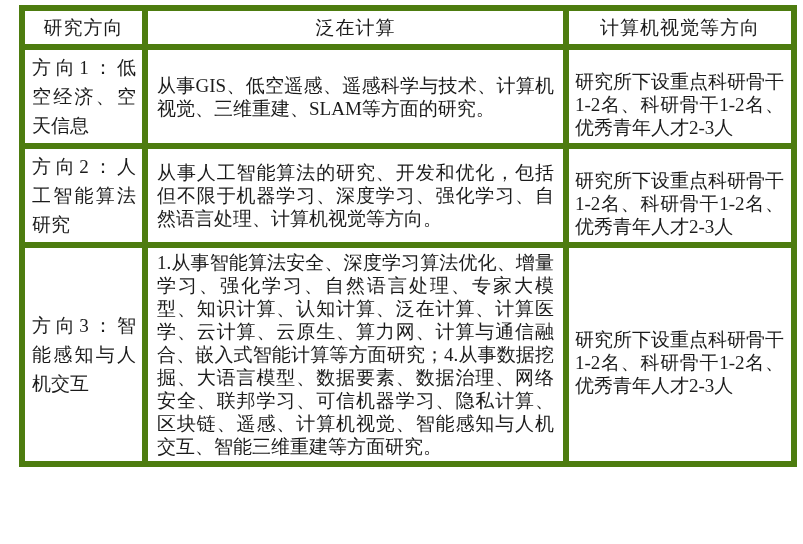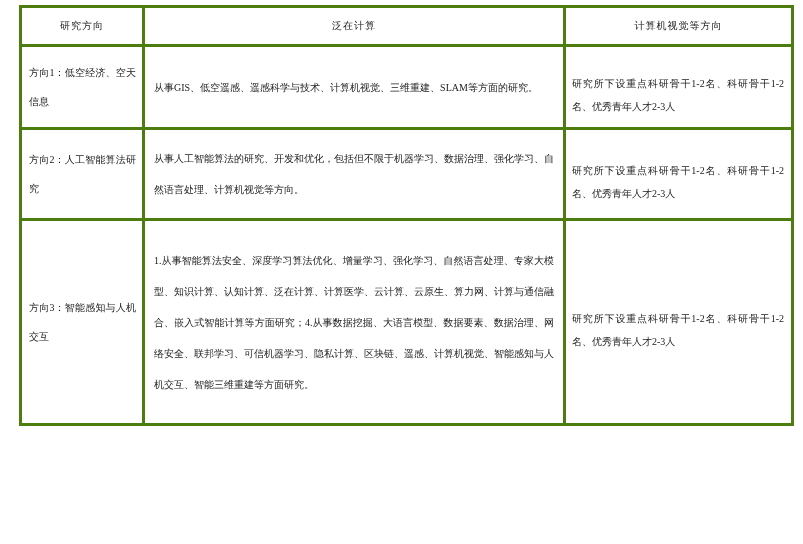--- a/index.html
+++ b/index.html
@@ -20,22 +20,22 @@
     border-collapse: collapse;
     table-layout: fixed;
     width: 772px;
     border: 2px solid #000000;
   }
   table.recruit col.c1 { width: 123px; }
   table.recruit col.c2 { width: 421px; }
   table.recruit col.c3 { width: 228px; }
   table.recruit th,
   table.recruit td {
-    border: 3px solid #4d7c0f;
-    font-size: 10px;
+    border: 6px solid #4d7c0f;
+    font-size: 19px;
     font-weight: normal;
     vertical-align: middle;
     color: #1b1b1b;
     overflow: hidden;
   }
   table.recruit thead th {
     height: 39px;
     text-align: center;
     padding: 2px 4px;
     letter-spacing: 1px;
@@ -43,21 +43,21 @@
   table.recruit td {
     text-align: justify;
     text-justify: inter-character;
   }
   td.dir-cell {
     padding: 3px 6px 3px 7px;
     line-height: 29px;
   }
   td.req-cell {
     padding: 3px 9px 3px 9px;
-    line-height: 31px;
+    line-height: 23px;
   }
   td.num-cell {
     padding: 18px 7px 3px 6px;
     line-height: 23px;
   }
   tr.row-1 { height: 83px; }
   tr.row-2 { height: 91px; }
   tr.row-3 { height: 205px; }
   tr.row-4 { height: 105px; }
 </style>
@@ -79,21 +79,21 @@
       </tr>
     </thead>
     <tbody>
       <tr class="row-1">
         <td class="dir-cell">方向1：低空经济、空天信息</td>
         <td class="req-cell">从事GIS、低空遥感、遥感科学与技术、计算机视觉、三维重建、SLAM等方面的研究。</td>
         <td class="num-cell">研究所下设重点科研骨干1-2名、科研骨干1-2名、优秀青年人才2-3人</td>
       </tr>
       <tr class="row-2">
         <td class="dir-cell">方向2：人工智能算法研究</td>
-        <td class="req-cell">从事人工智能算法的研究、开发和优化，包括但不限于机器学习、数据治理、强化学习、自然语言处理、计算机视觉等方向。</td>
+        <td class="req-cell">从事人工智能算法的研究、开发和优化，包括但不限于机器学习、深度学习、强化学习、自然语言处理、计算机视觉等方向。</td>
         <td class="num-cell">研究所下设重点科研骨干1-2名、科研骨干1-2名、优秀青年人才2-3人</td>
       </tr>
       <tr class="row-3">
         <td class="dir-cell">方向3：智能感知与人机交互</td>
         <td class="req-cell">1.从事智能算法安全、深度学习算法优化、增量学习、强化学习、自然语言处理、专家大模型、知识计算、认知计算、泛在计算、计算医学、云计算、云原生、算力网、计算与通信融合、嵌入式智能计算等方面研究；4.从事数据挖掘、大语言模型、数据要素、数据治理、网络安全、联邦学习、可信机器学习、隐私计算、区块链、遥感、计算机视觉、智能感知与人机交互、智能三维重建等方面研究。</td>
         <td class="num-cell">研究所下设重点科研骨干1-2名、科研骨干1-2名、优秀青年人才2-3人</td>
       </tr>
     </tbody>
   </table>
 </div>

